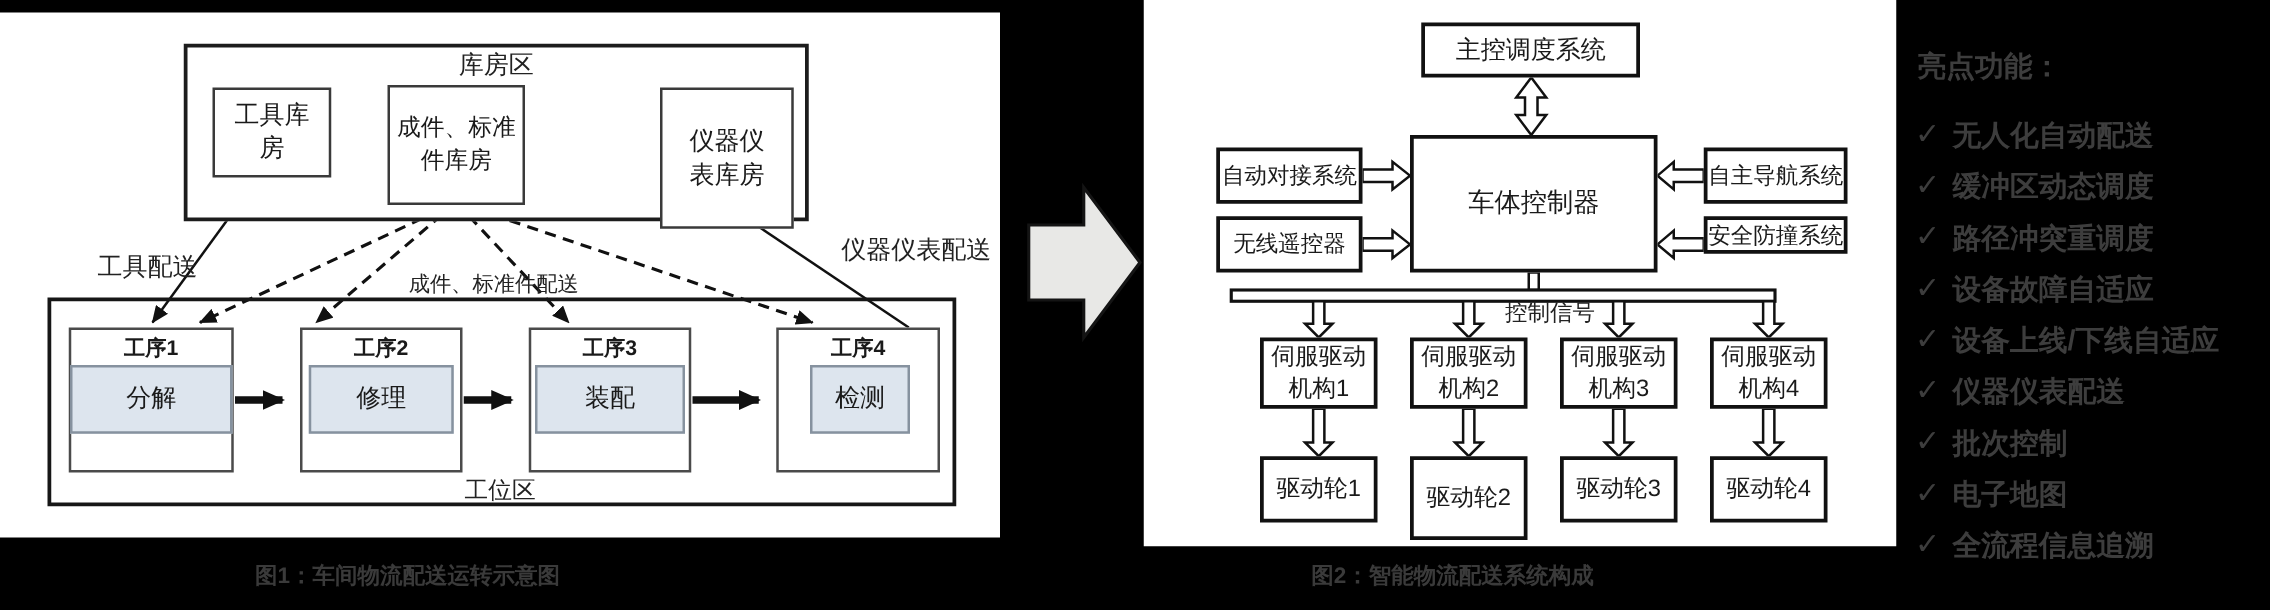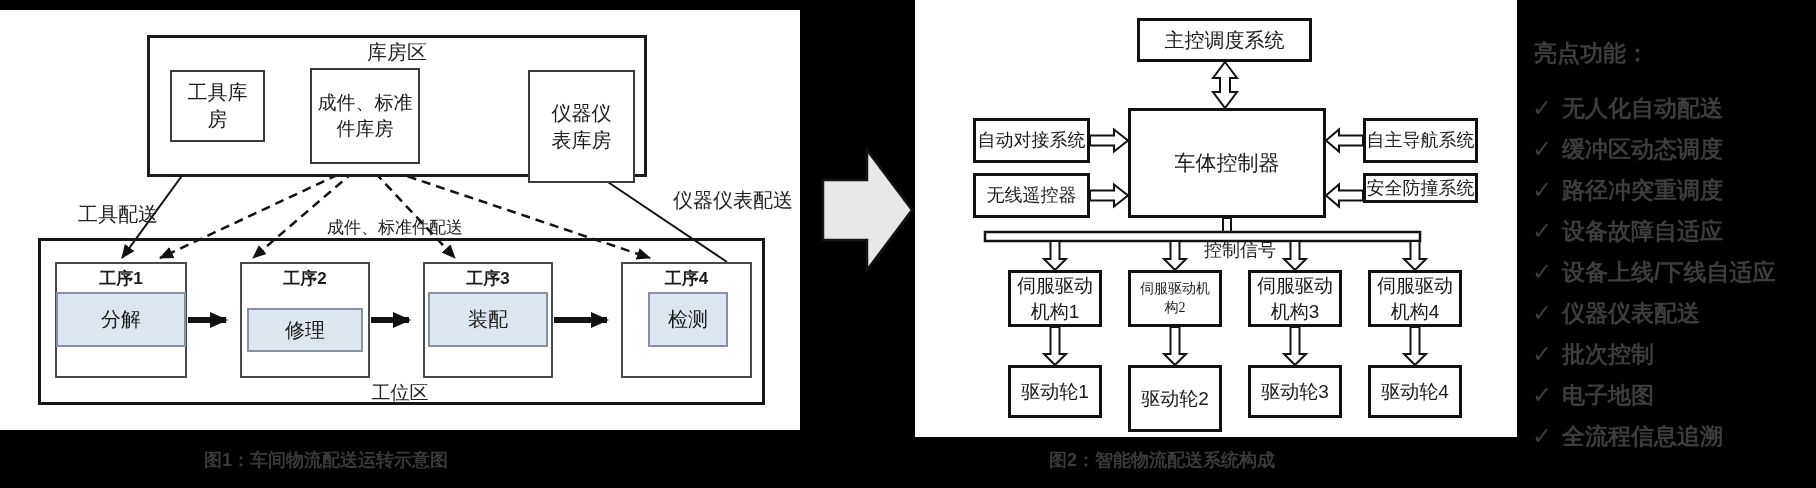--- a/index.html
+++ b/index.html
@@ -79,21 +79,21 @@
 
     <div class="abs st-outer" style="left:38px;top:228px;width:727px;height:167px;background:transparent;"></div>
     <div class="lbl" style="left:350px;top:372px;width:100px;font-size:19px;">工位区</div>
 
     <div class="box st-box" style="left:55px;top:252px;width:132px;height:116px;">工序1</div>
     <div class="box st-box" style="left:240px;top:252px;width:130px;height:116px;">工序2</div>
     <div class="box st-box" style="left:423px;top:252px;width:130px;height:116px;">工序3</div>
     <div class="box st-box" style="left:621px;top:252px;width:131px;height:116px;">工序4</div>
 
     <div class="box task" style="left:56px;top:282px;width:130px;height:55px;">分解</div>
-    <div class="box task" style="left:247px;top:298px;width:116px;height:44px;">修理</div>
+    <div class="box task" style="left:247px;top:282px;width:116px;height:55px;">修理</div>
     <div class="box task" style="left:428px;top:282px;width:120px;height:55px;">装配</div>
     <div class="box task" style="left:648px;top:282px;width:80px;height:55px;">检测</div>
   </div>
 
   <svg class="abs" style="left:800px;top:130px;" width="120" height="160" viewBox="0 0 120 160">
     <polygon points="23,50 67,50 67,20 112,80 67,140 67,110 23,110" fill="#e8e8e6" stroke="#141414" stroke-width="2.5"></polygon>
   </svg>
 
   <div class="panel" style="left:915px;top:0;width:602px;height:437px;">
 
@@ -128,21 +128,21 @@
     <div class="box f2" style="left:213px;top:108px;width:198px;height:110px;font-size:21px;">车体控制器</div>
 
     <div class="box f2" style="left:58px;top:118px;width:117px;height:45px;font-size:18px;">自动对接系统</div>
     <div class="box f2" style="left:58px;top:173px;width:117px;height:45px;font-size:18px;">无线遥控器</div>
     <div class="box f2" style="left:448px;top:118px;width:115px;height:45px;font-size:18px;">自主导航系统</div>
     <div class="box f2" style="left:448px;top:173px;width:115px;height:30px;font-size:18px;">安全防撞系统</div>
 
     <div class="lbl" style="left:270px;top:240px;width:110px;font-size:18px;">控制信号</div>
 
     <div class="box f2" style="left:93px;top:270px;width:94px;height:57px;font-size:19px;padding:0 4px;">伺服驱动机构1</div>
-    <div class="box f2" style="left:213px;top:270px;width:94px;height:57px;font-size:14px;padding:0 4px;font-family:Liberation Serif, serif;">伺服驱动机构2</div>
+    <div class="box f2" style="left:213px;top:270px;width:94px;height:57px;font-size:19px;padding:0 4px;">伺服驱动机构2</div>
     <div class="box f2" style="left:333px;top:270px;width:94px;height:57px;font-size:19px;padding:0 4px;">伺服驱动机构3</div>
     <div class="box f2" style="left:453px;top:270px;width:94px;height:57px;font-size:19px;padding:0 4px;">伺服驱动机构4</div>
 
     <div class="box f2" style="left:93px;top:365px;width:94px;height:53px;font-size:19px;">驱动轮1</div>
     <div class="box f2" style="left:213px;top:365px;width:94px;height:67px;font-size:19px;">驱动轮2</div>
     <div class="box f2" style="left:333px;top:365px;width:94px;height:53px;font-size:19px;">驱动轮3</div>
     <div class="box f2" style="left:453px;top:365px;width:94px;height:53px;font-size:19px;">驱动轮4</div>
   </div>
 
   <div class="caption" style="left:156px;top:448px;width:340px;">图1：车间物流配送运转示意图</div>

